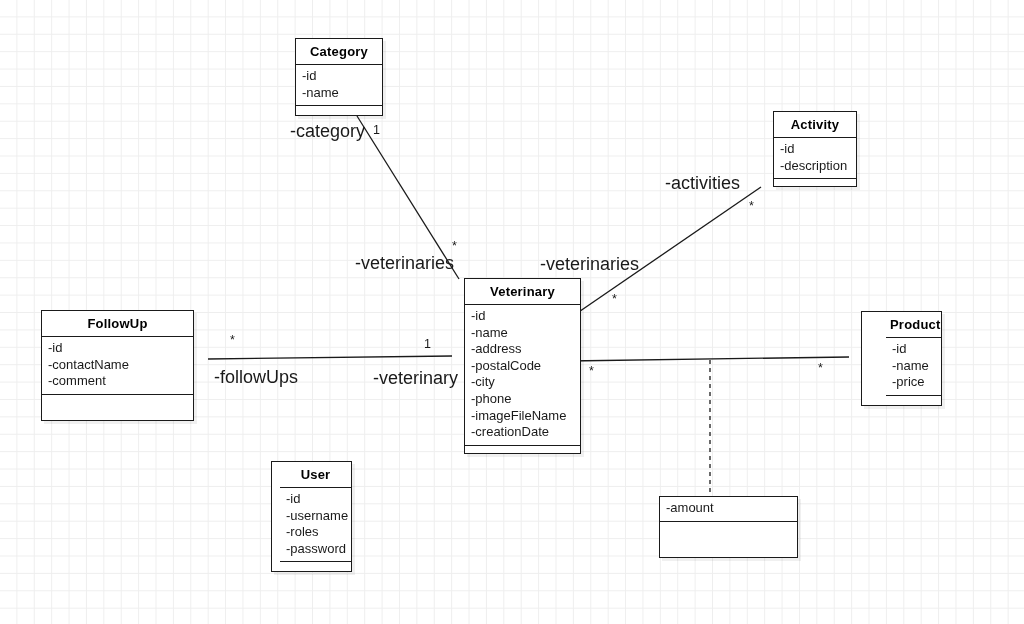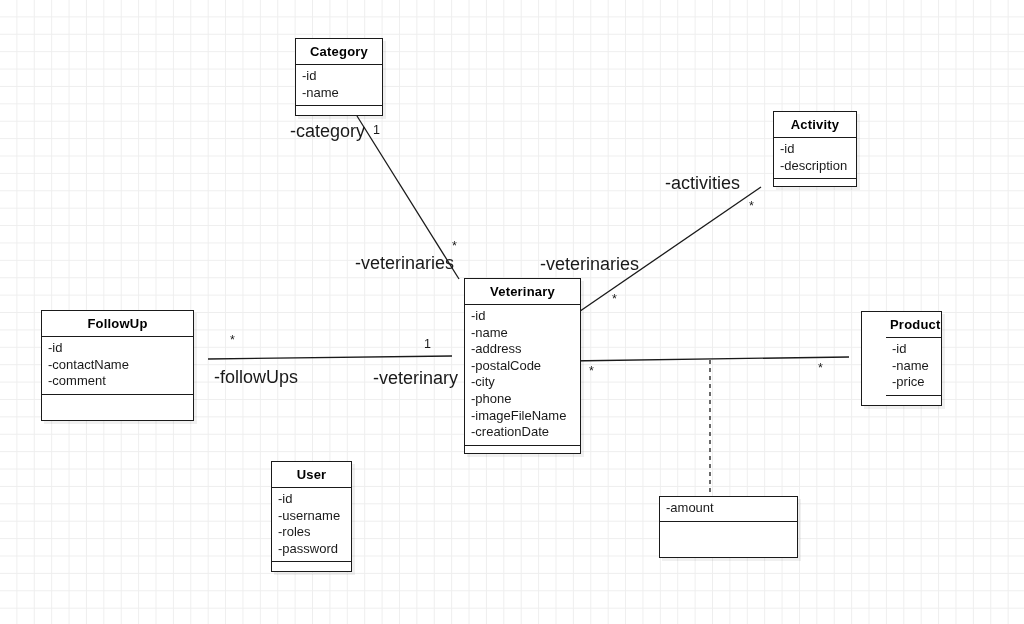--- a/index.html
+++ b/index.html
@@ -132,21 +132,21 @@
       </div>
       <div class="uml-class" style="left: 849px; top: 311px; width: 81px; height: 95px; padding-left: 24px;">
         <div class="uml-title">Product</div>
         <div class="uml-attrs">
           <div class="uml-attr">-id</div>
           <div class="uml-attr">-name</div>
           <div class="uml-attr">-price</div>
         </div>
         <div class="uml-methods"></div>
       </div>
-      <div class="uml-class" style="left: 259px; top: 461px; width: 81px; height: 111px;">
+      <div class="uml-class" style="left: 259px; top: 461px; width: 81px; height: 111px; padding-left: 8px;">
         <div class="uml-title">User</div>
         <div class="uml-attrs">
           <div class="uml-attr">-id</div>
           <div class="uml-attr">-username</div>
           <div class="uml-attr">-roles</div>
           <div class="uml-attr">-password</div>
         </div>
         <div class="uml-methods"></div>
       </div>
       <div class="uml-class" style="left: 647px; top: 496px; width: 139px; height: 62px;">

